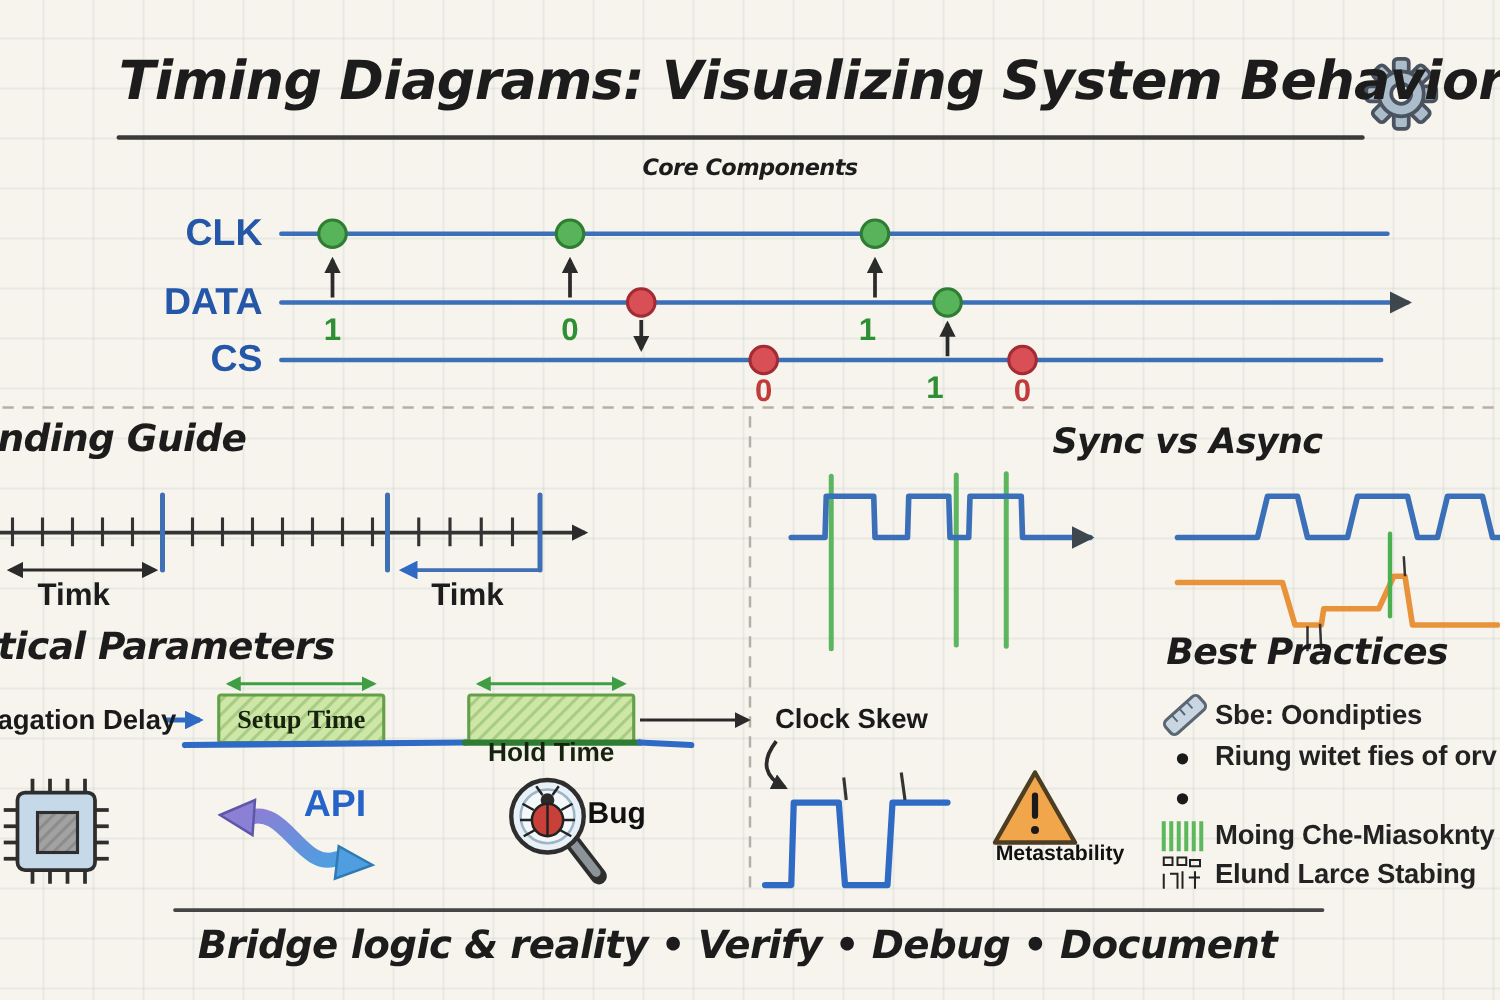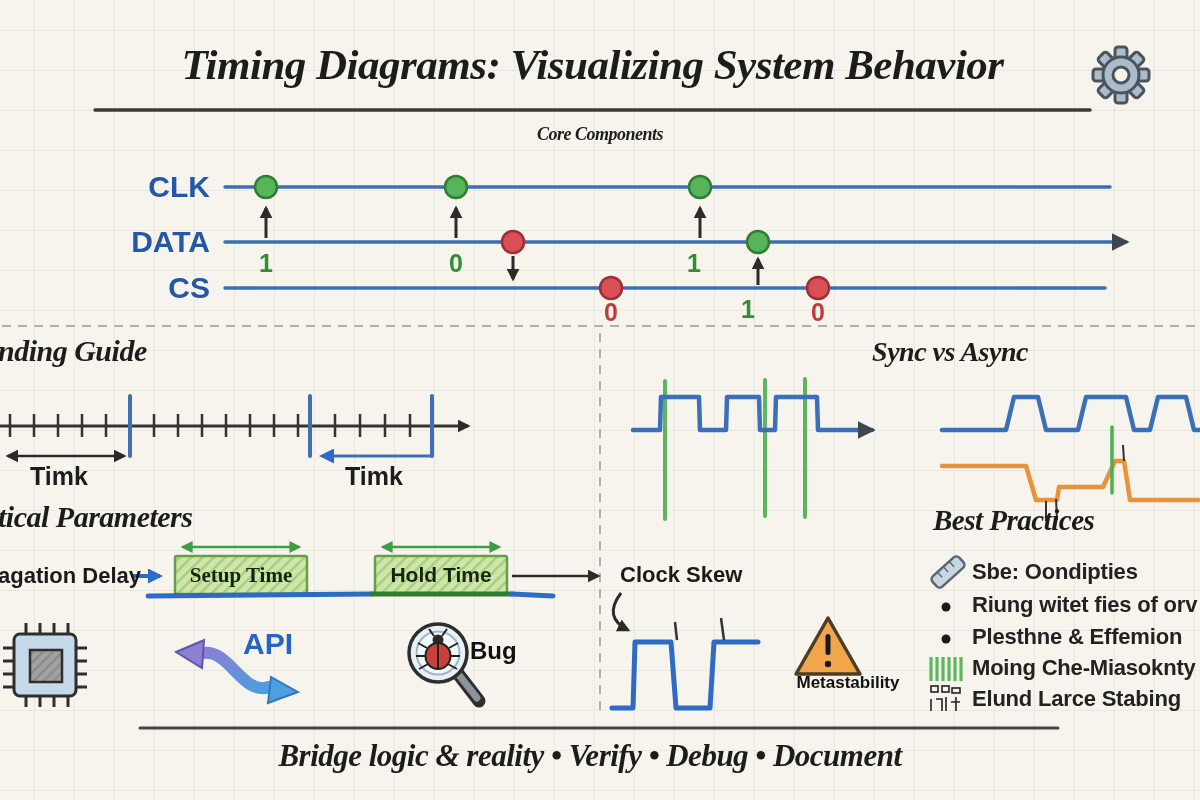--- a/index.html
+++ b/index.html
@@ -5,21 +5,21 @@
   html,body{margin:0;padding:0;}
   body{width:1200px;height:800px;overflow:hidden;font-family:"DejaVu Sans",sans-serif;}
   .canvas{position:relative;width:1200px;height:800px;overflow:hidden;
     background-color:#f6f4ec;
     background-image:
       linear-gradient(rgba(140,160,170,.13) 1.5px, transparent 1.5px),
       linear-gradient(90deg, rgba(140,160,170,.13) 1.5px, transparent 1.5px);
     background-size:40px 40px;background-position:-6px -10px;}
   .art{position:absolute;left:0;top:0;z-index:1;}
   .txt{position:absolute;z-index:2;color:#1c1c1c;white-space:nowrap;}
-  .hand{font-style:italic;font-weight:bold;letter-spacing:-.5px;font-family:Liberation Serif, serif;}
+  .hand{font-style:italic;font-weight:bold;letter-spacing:-.5px;}
   .title{left:95px;top:40px;width:995px;text-align:center;font-size:43px;}
   .sec-title{font-size:18px;}
   .core-title{left:440px;top:124px;width:320px;text-align:center;}
   .rg-title{left:-2px;top:334px;font-size:30px;}
   .sync-title{left:820px;top:336px;width:260px;text-align:center;font-size:28px;}
   .param-title{left:-2px;top:500px;font-size:30px;}
   .bp-title{left:933px;top:504px;font-size:29px;text-align:right;}
   .footer{left:0;top:738px;width:1180px;text-align:center;font-size:31px;}
   .sig{width:110px;left:100px;text-align:right;font-weight:bold;font-size:30px;color:#2457a8;font-family:"Liberation Sans",sans-serif;}
   .timk{font-weight:bold;font-size:25px;font-family:"Liberation Sans",sans-serif;}
@@ -266,27 +266,26 @@
 
   <div class="txt hand rg-title">nding Guide</div>
   <div class="txt timk" style="left:30px;top:462px;">Timk</div>
   <div class="txt timk" style="left:345px;top:462px;">Timk</div>
 
   <div class="txt hand sync-title">Sync vs Async</div>
 
   <div class="txt hand param-title">tical Parameters</div>
   <div class="txt plabel" style="left:-2px;top:563px;">agation Delay</div>
   <div class="gbox" style="left:175px;top:556px;width:132px;height:38px;font-family:Liberation Serif, serif;">Setup Time</div>
-  <div class="gbox" style="left:375px;top:556px;width:132px;height:38px;">Hold Time</div>
+  <div class="gbox" style="left:375px;top:584px;width:132px;height:38px;">Hold Time</div>
   <div class="txt plabel" style="left:620px;top:562px;">Clock Skew</div>
   <div class="txt meta" style="left:780px;top:673px;width:136px;text-align:center;font-size:17px;">Metastability</div>
   <div class="txt api" style="left:243px;top:627px;">API</div>
   <div class="txt buglbl" style="left:470px;top:637px;font-size:24px;">Bug</div>
 
   <div class="txt hand bp-title">Best Practices</div>
   <div class="txt bp-item" style="top:559px;">Sbe: Oondipties</div>
   <div class="txt bp-item" style="top:592px;">Riung witet fies of orv</div>
-  <div class="txt bp-item" style="top:624px;">Plesthne &amp; Effemion</div>
   <div class="txt bp-item" style="top:655px;">Moing Che-Miasoknty</div>
   <div class="txt bp-item" style="top:686px;">Elund Larce Stabing</div>
 
   <div class="txt hand footer">Bridge logic &amp; reality • Verify • Debug • Document</div>
 </div>
 
 </body></html>

